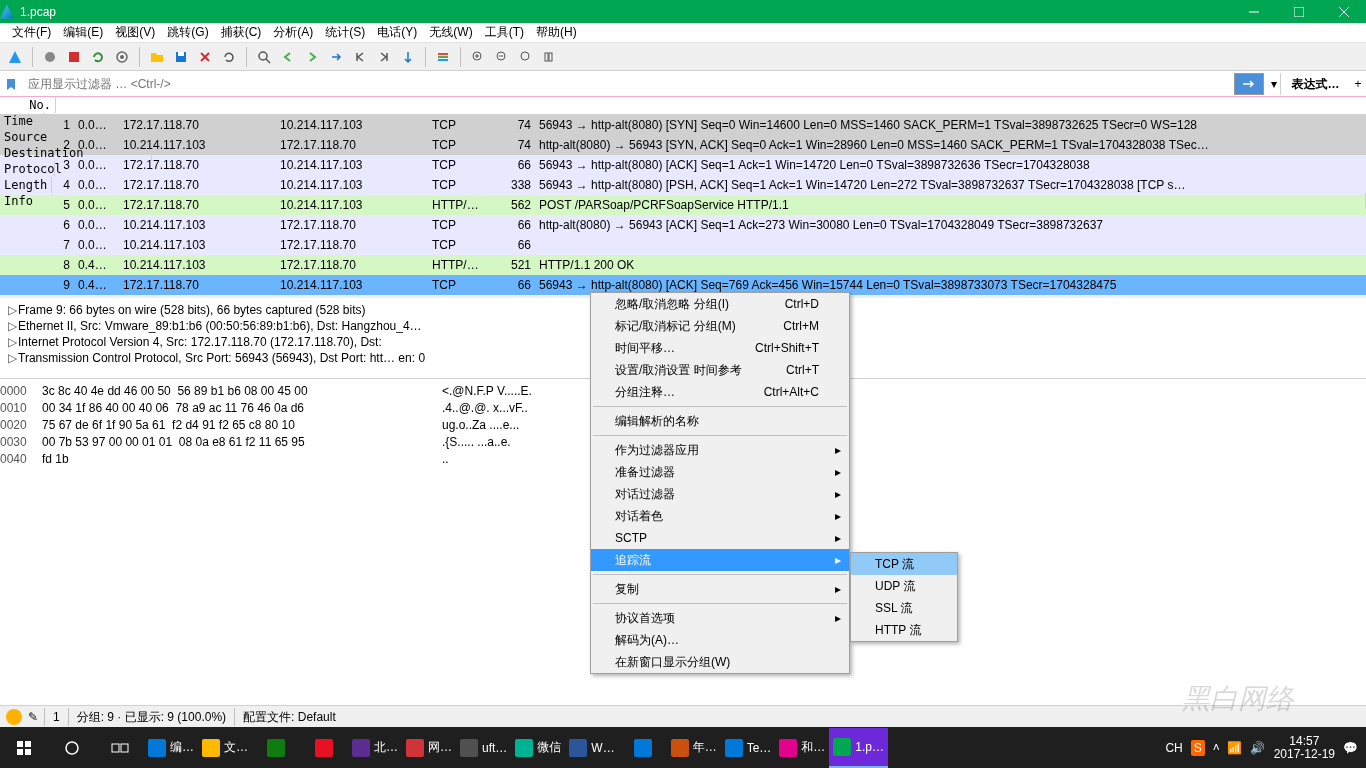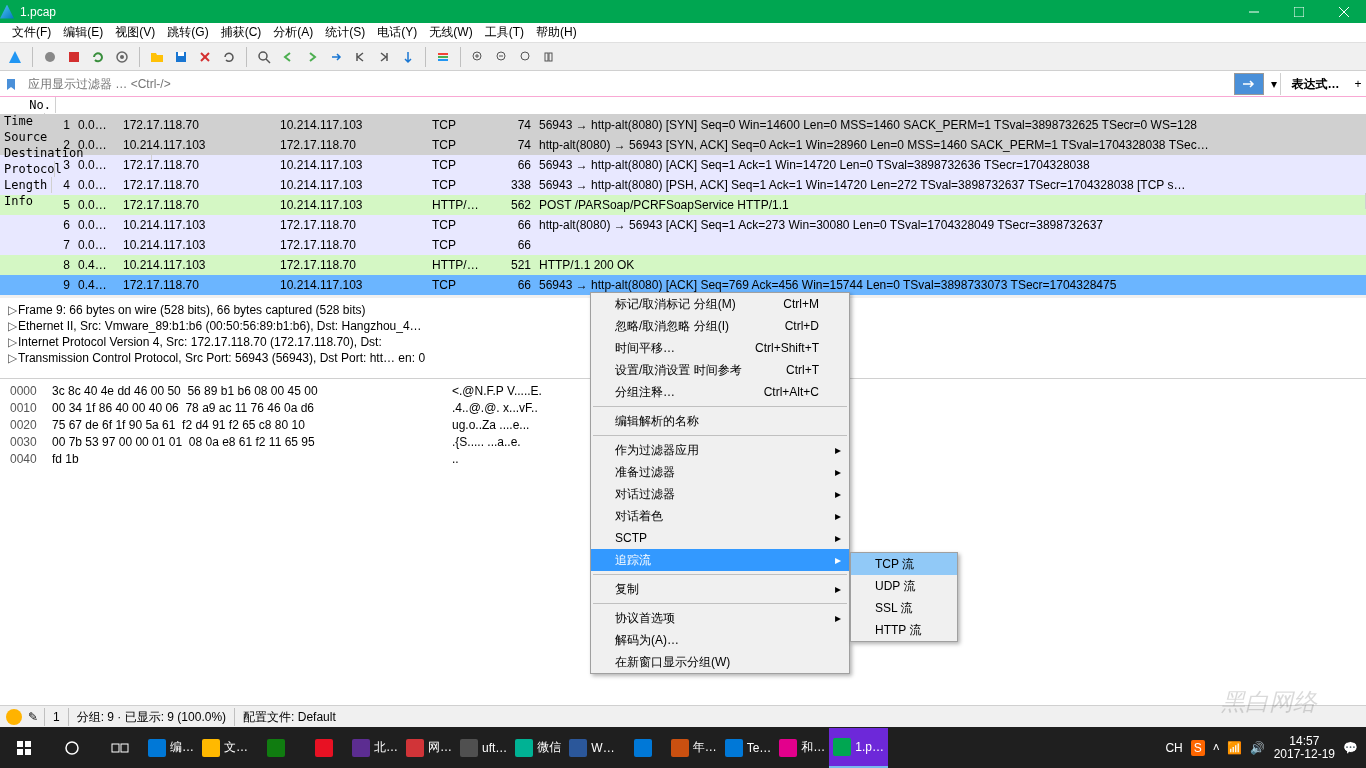--- a/index.html
+++ b/index.html
@@ -34,21 +34,21 @@
 .col-time { width: 45px; }
 .col-src { width: 157px; }
 .col-dst { width: 152px; }
 .col-proto { width: 55px; }
 .col-len { width: 52px; text-align: right; }
 .col-info { flex: 1; }
 .splitter { height: 3px; background: #f0f0f0; cursor: row-resize; }
 .detailpane { height: 80px; padding: 4px 8px; font-family: Consolas, monospace; font-size: 12.5px; background:#fff; overflow:hidden;}
 .detailpane .line { white-space: nowrap; line-height: 16px; }
 .detailpane .tri { display: inline-block; width: 10px; color:#555;}
-.hexpane { height: 150px; padding: 4px 10px; font-family: Consolas, monospace; font-size: 12.5px; background: #fff; border-top:1px solid #d0d0d0;}
+.hexpane { height: 150px; padding: 4px 0; font-family: Consolas, monospace; font-size: 12.5px; background: #fff; border-top:1px solid #d0d0d0;}
 .hexpane .hexrow { display: flex; line-height: 17px; white-space: pre; }
 .hexpane .offset { width: 42px; color:#555; }
 .hexpane .bytes { width: 400px; }
 .hexpane .ascii { }
 .statusbar { position:absolute; bottom:41px; left:0; right:0; height: 22px; background: #f0f0f0; border-top: 1px solid #d0d0d0; display: flex; align-items: center; padding: 0 6px; font-size: 12px; }
 .statusbar .sbseg { padding: 0 8px; border-left:1px solid #c0c0c0; height:18px; line-height:18px;}
 .statusbar .sbseg:first-child { border-left:none; flex:1;}
 .taskbar { position: absolute; bottom: 0; left: 0; right: 0; height: 41px; background: #1f1f1f; display: flex; align-items: center; }
 .taskbar .tbitem { height: 40px; min-width: 48px; display: flex; align-items: center; justify-content: center; color: #fff; font-size: 11px; padding:0 4px; gap:4px;}
 .taskbar .tbitem.active { background: #6d28d9; border-bottom:2px solid #76b9ed;}
@@ -56,21 +56,21 @@
 .contextmenu { position: absolute; background: #f0f0f0; border: 1px solid #a0a0a0; box-shadow: 2px 2px 4px rgba(0,0,0,0.3); z-index: 100; }
 .contextmenu .cmitem { display: flex; align-items: center; height: 22px; padding: 0 30px 0 24px; cursor: pointer; font-size: 12px; position:relative;}
 .contextmenu .cmitem.highlighted { background: #3399ff; color: #fff; }
 .contextmenu .cmitem .shortcut { position:absolute; right:30px; }
 .contextmenu .cmitem .arrow { position:absolute; right:8px; }
 .contextmenu .cmsep { height: 1px; background: #c0c0c0; margin: 3px 2px; }
 .submenu { position: absolute; background: #f0f0f0; border: 1px solid #a0a0a0; box-shadow: 2px 2px 4px rgba(0,0,0,0.3); z-index: 101; }
 .submenu .smitem { display:flex; align-items:center; height: 22px; padding: 0 24px; cursor: pointer; font-size: 12px; }
 .submenu .smitem.highlighted { background: #91c9f7; }
 .row-indicator { width:18px; display:inline-block; }
-.watermark { position:absolute; right:49px; bottom:50px; color:rgba(0,0,0,0.15); font-size:24px; font-style:italic; pointer-events:none;}
+.watermark { position:absolute; right:72px; bottom:50px; color:rgba(0,0,0,0.15); font-size:28px; font-style:italic; pointer-events:none;}
 </style>
 </head>
 <body>
 
 <div class="titlebar">
   <div class="icon"></div>
   <div class="title">1.pcap</div>
   <div class="winbtns">
     <div class="winbtn">
         <svg viewBox="0 0 10 10">
@@ -367,26 +367,26 @@
 <div class="statusbar">
   <div style="width:16px;height:16px;border-radius:50%;background:#ffb300;margin-right:6px;"></div>
   <div style="width:16px;">✎</div>
   <div class="sbseg">1</div>
   <div class="sbseg">分组: 9 · 已显示: 9 (100.0%)</div>
   <div class="sbseg">配置文件: Default</div>
 </div>
 
 <div class="contextmenu" style="left:590px;top:292px;width:260px;" id="ctxmenu">
     <div class="cmitem">
+      <span>忽略/取消忽略 分组(I)</span>
+      <span class="shortcut">Ctrl+D</span>
+    </div>
+    <div class="cmitem">
       <span>标记/取消标记 分组(M)</span>
       <span class="shortcut">Ctrl+M</span>
-    </div>
-    <div class="cmitem">
-      <span>忽略/取消忽略 分组(I)</span>
-      <span class="shortcut">Ctrl+D</span>
     </div>
     <div class="cmitem">
       <span>时间平移…</span>
       <span class="shortcut">Ctrl+Shift+T</span>
     </div>
     <div class="cmitem">
       <span>设置/取消设置 时间参考</span>
       <span class="shortcut">Ctrl+T</span>
     </div>
     <div class="cmitem">

